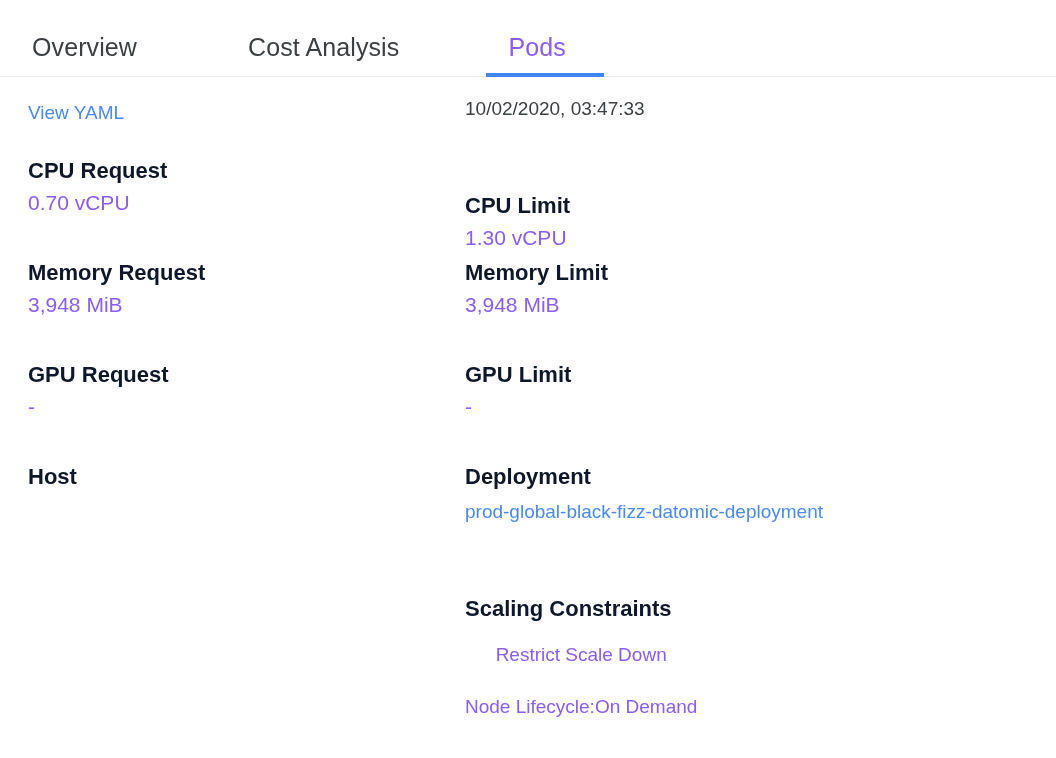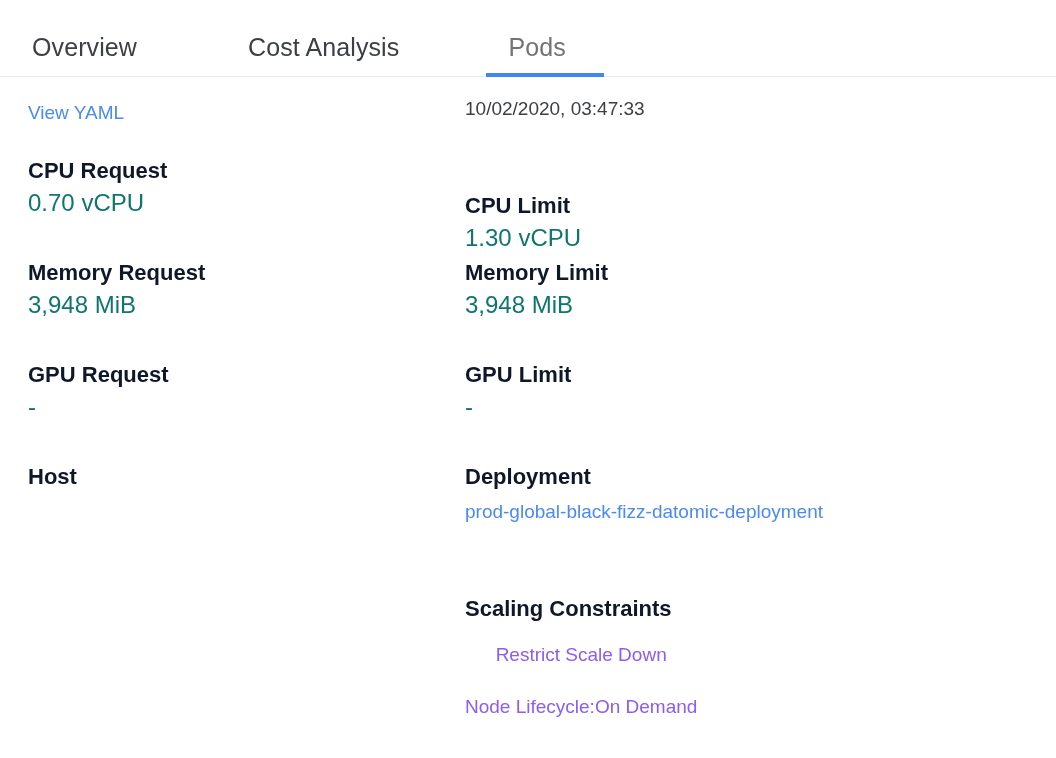--- a/index.html
+++ b/index.html
@@ -44,21 +44,21 @@
     cursor: pointer;
     background: transparent;
     border: 0;
     font-family: inherit;
   }
   .tab:nth-child(1) { margin-right: 48px; }
   .tab:nth-child(2) { margin-right: 46px; }
   .tab:nth-child(3) { margin-right: 48px; }
   .tab:nth-child(4) { margin-right: 48px; }
   .tab.active {
-    color: #737373;
+    color: #8b5cf6;
     font-weight: 400;
   }
   .tab.active::after {
     content: "";
     position: absolute;
     left: 0;
     right: -16px;
     bottom: -1px;
     height: 4px;
     background: #4285f4;
@@ -79,24 +79,24 @@
   .field { margin: 0; }
   .field-label {
     font-size: 22px;
     line-height: 24px;
     font-weight: bold;
     color: #0f172a;
     margin: 0 0 8px 0;
     white-space: nowrap;
   }
   .field-value {
-    font-size: 24px;
+    font-size: 21px;
     line-height: 24px;
     font-weight: normal;
-    color: #0f766e;
+    color: #8b5cf6;
     margin: 0;
   }
   .link {
     color: #4a8af4;
     text-decoration: none;
     cursor: pointer;
     font-size: 19px;
     line-height: 24px;
     display: inline;
   }

